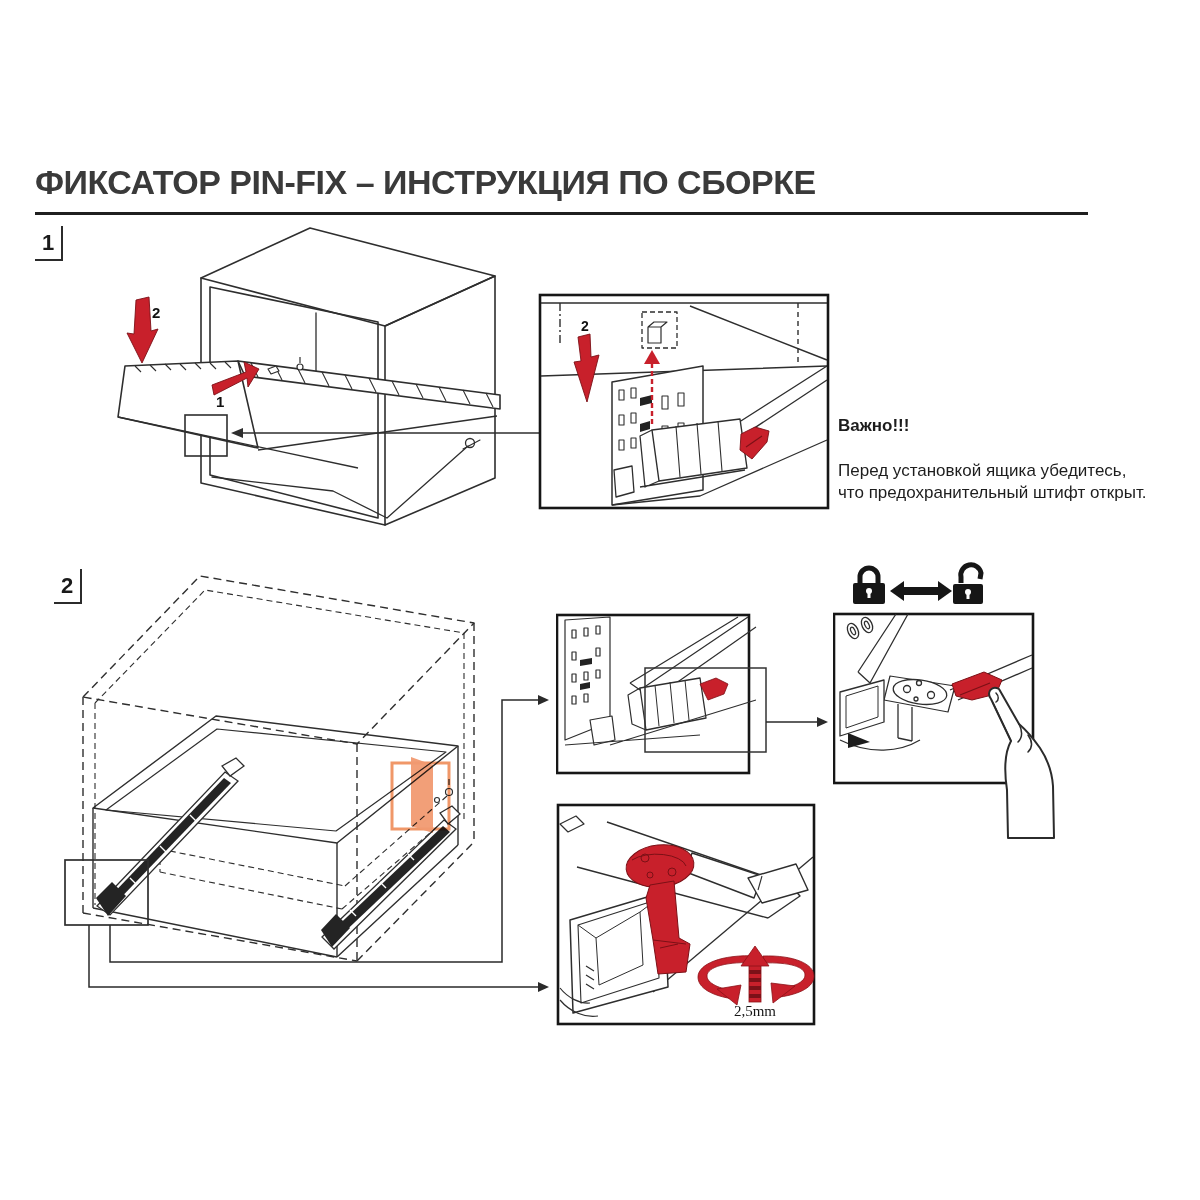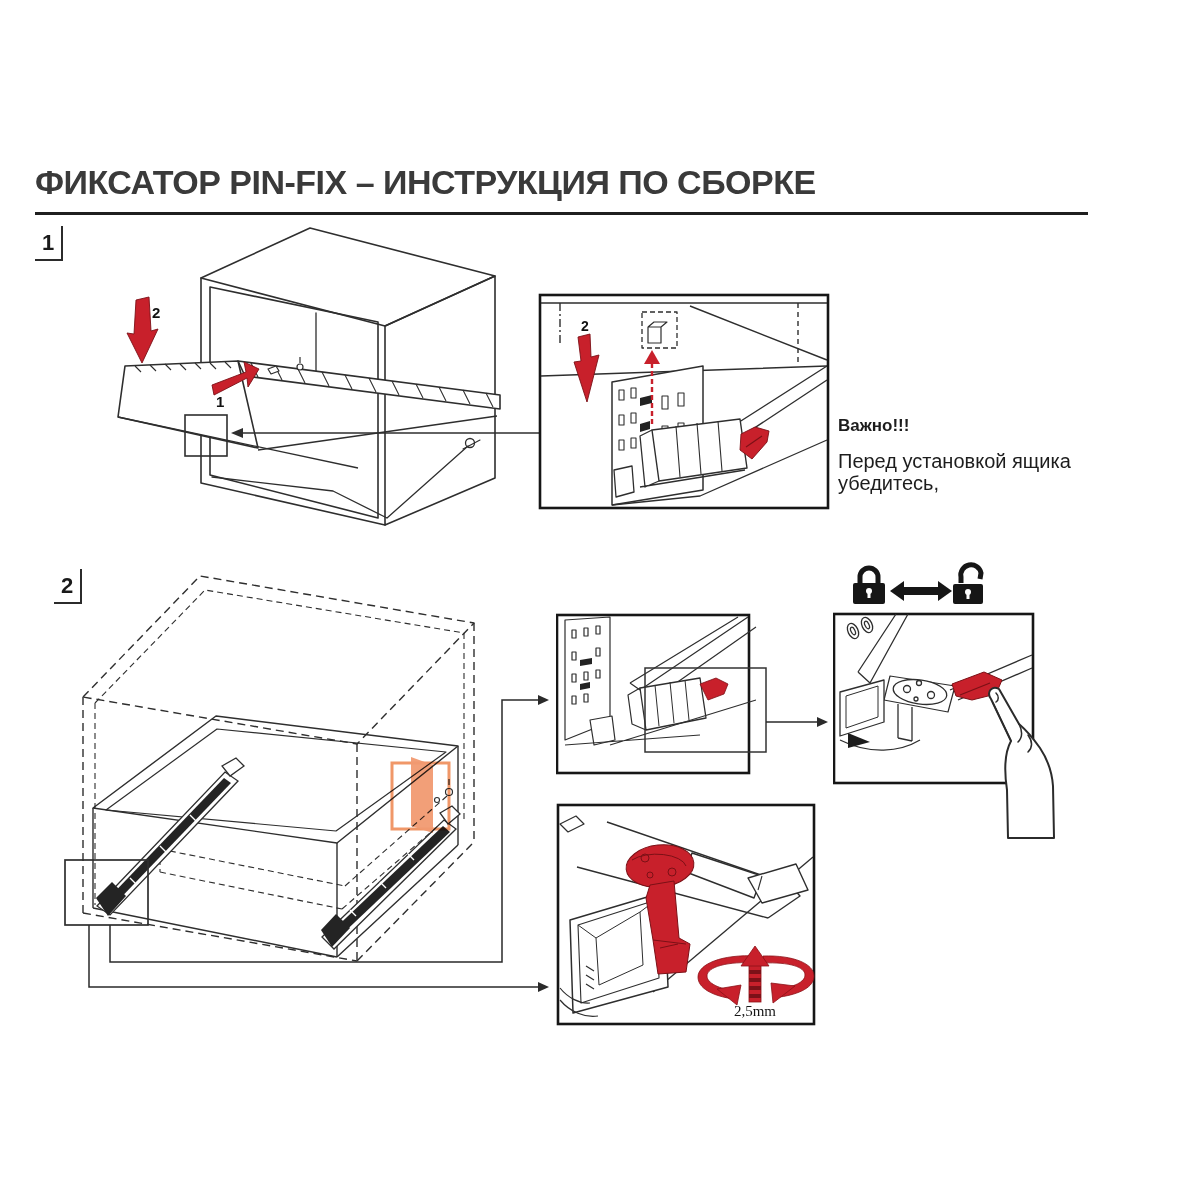--- a/index.html
+++ b/index.html
@@ -13,22 +13,22 @@
     letter-spacing:-0.5px;white-space:nowrap;
   }
   #title-rule{left:35px;top:212px;width:1053px;height:3px;background:#1f1f1f;}
   .step-marker{
     width:26px;height:33px;border-right:2.5px solid #2b2b2b;border-bottom:2.5px solid #2b2b2b;
     font-size:22px;font-weight:700;color:#1a1a1a;display:flex;align-items:center;justify-content:center;
   }
   #step1-marker{left:35px;top:226px;}
   #step2-marker{left:54px;top:569px;}
   #important-note{left:838px;top:416px;width:330px;color:#1d1d1d;}
-  #important-note .note-title{font-size:17px;font-weight:700;margin-bottom:14px;}
-  #important-note .note-line{font-size:20px;line-height:22px;}
+  #important-note .note-title{font-size:17px;font-weight:700;margin-bottom:24px;}
+  #important-note .note-line{font-size:17px;line-height:22px;}
   #watermark-text{
     left:456px;top:758px;font-size:57px;font-weight:700;color:#9a9a9a;
     letter-spacing:2px;mix-blend-mode:multiply;opacity:0.85;white-space:nowrap;
   }
   #brand-logo{mix-blend-mode:multiply;}
   svg{display:block;}
   svg text{font-family:"Liberation Sans",sans-serif;}
   .serif-label{font-family:"Liberation Serif",serif;}
 </style>
 </head>
@@ -110,20 +110,21 @@
     <polygon points="652,350 644,364 660,364" fill="#c8202b"></polygon>
     <polygon points="578,337 590,334 591,357 599,355 587,402 574,362 581,361" fill="#c8202b" stroke="#7c1016" stroke-width="0.9"></polygon>
     <text x="581" y="331" font-size="14" font-weight="700" fill="#111">2</text>
     <polygon points="741,434 755,427 769,431 767,442 752,459 740,450" fill="#c8202b" stroke="#7c1016" stroke-width="0.9"></polygon>
     <path d="M746,447 L762,436" stroke="#7c1016" stroke-width="1.1" fill="none"></path>
   </svg>
 
   <div class="abs" id="important-note">
     <div class="note-title">Важно!!!</div>
     <div class="note-line">Перед установкой ящика убедитесь,</div>
+    <div class="note-line">что предохранительный штифт открыт.</div>
   </div>
 
   <svg class="abs" style="left:60px;top:565px" width="500" height="470" viewBox="60 565 500 470">
     <g stroke="#2e2e2e" stroke-width="1.4" fill="none" stroke-linejoin="round">
 
       <g stroke-dasharray="8,5">
         <path d="M83,697 L200,576 L474,623 L357,744 Z"></path>
         <path d="M83,697 L83,913 M357,744 L357,961 M474,623 L474,842"></path>
         <path d="M83,913 L357,961 M357,961 L474,842"></path>
       </g>

